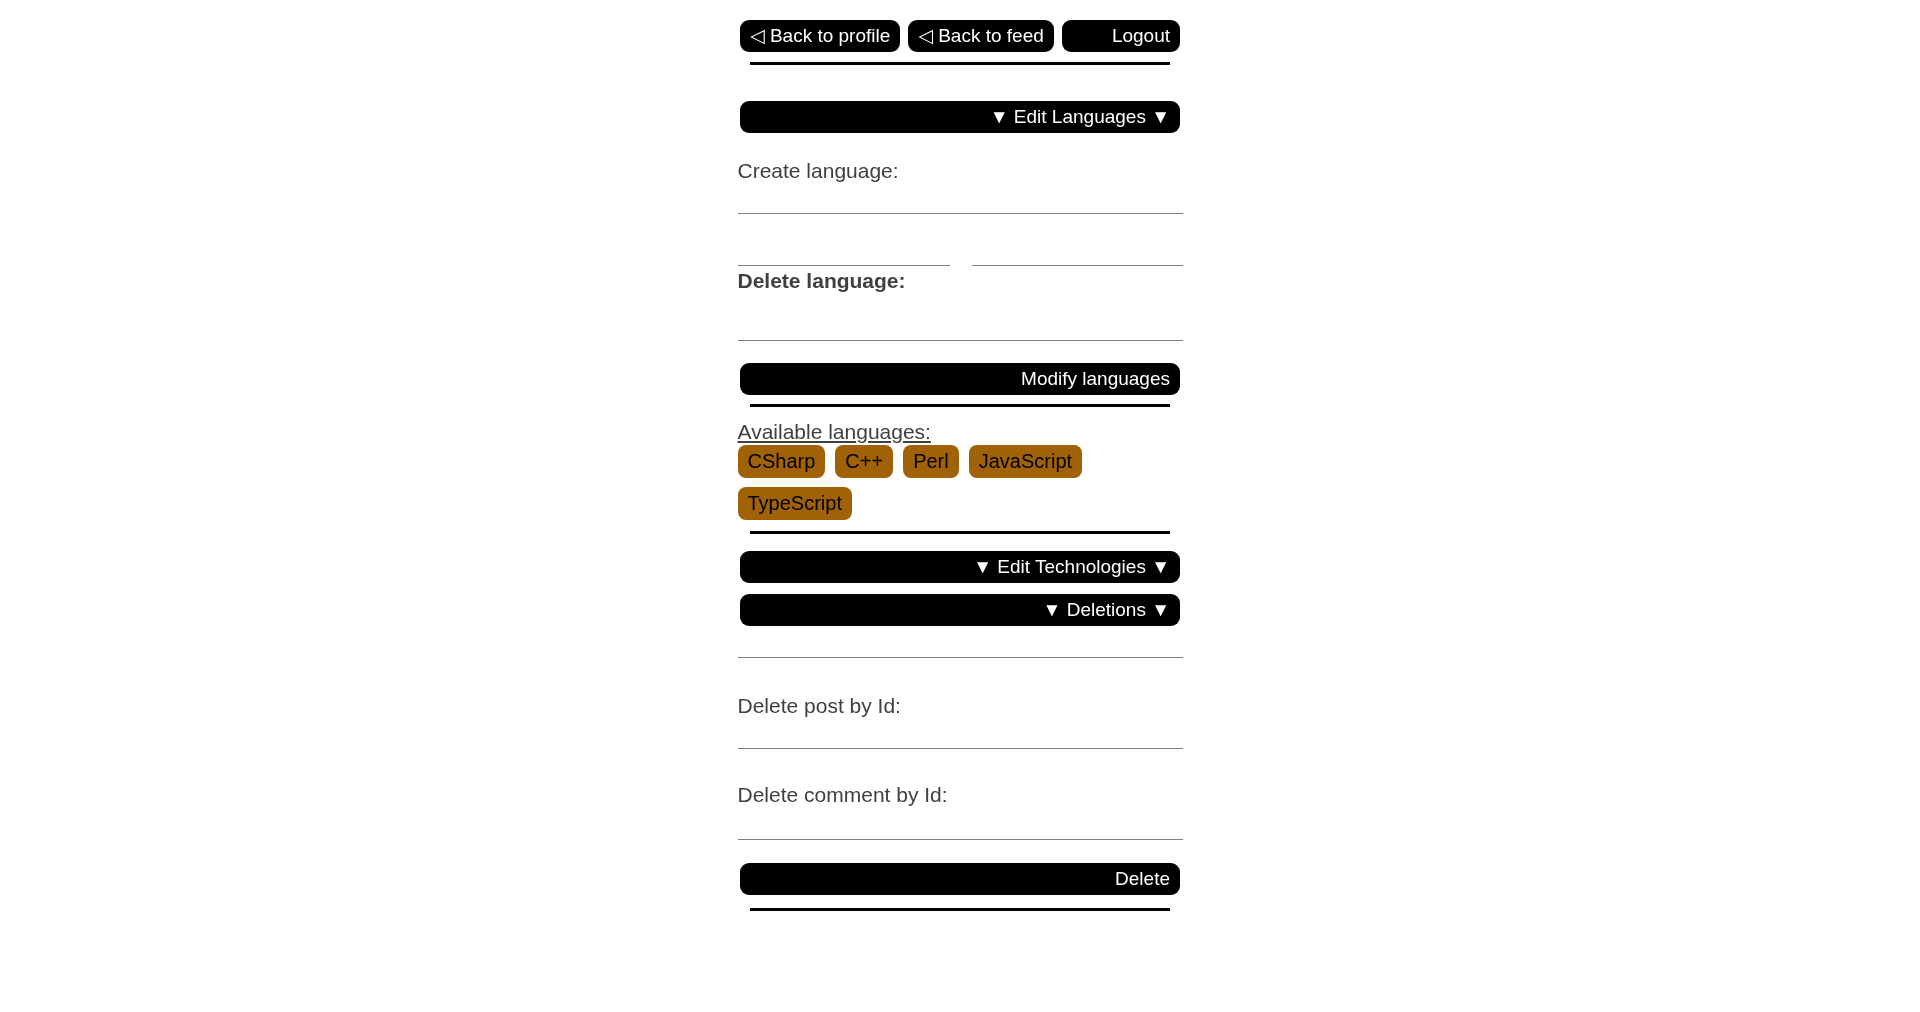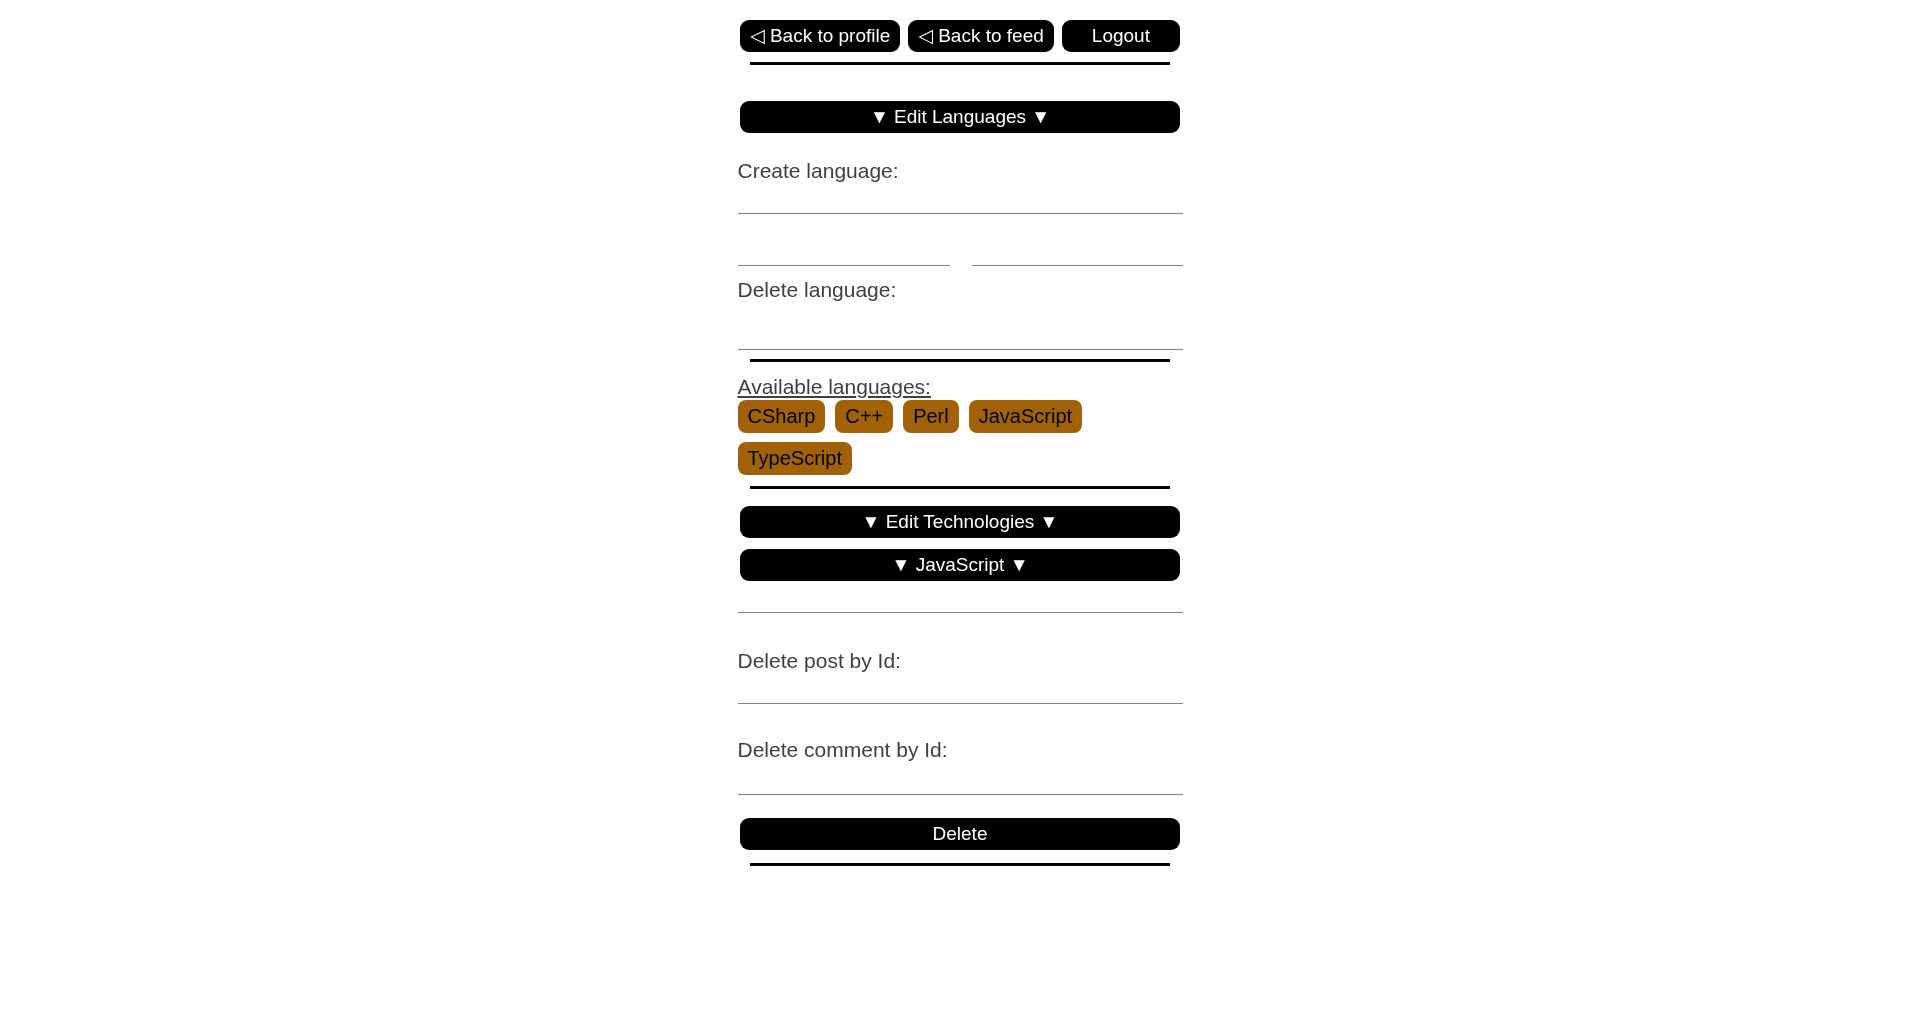--- a/index.html
+++ b/index.html
@@ -26,21 +26,21 @@
     width: 440px;
     height: 32px;
     margin: 0 auto;
     background: #000000;
     color: #ffffff;
     border: none;
     border-radius: 9px;
     font-family: inherit;
     font-size: 19px;
     line-height: 30px;
-    text-align: center;
+    text-align: right;
     cursor: pointer;
     padding: 0 10px;
     white-space: nowrap;
   }
   .top-row {
     display: flex;
     gap: 8px;
     width: 440px;
     margin: 0 auto;
   }
@@ -93,21 +93,21 @@
     font-size: 20px;
     line-height: 25px;
     cursor: pointer;
   }
   
   #hr-top            { margin-top: 10px; }
   #btn-edit-languages{ margin-top: 36px; }
   #lbl-create        { margin-top: 25px; }
   #inp-create        { margin-top: 0px;  }
   #lbl-update        { margin-top: 16px; }
-  #lbl-delete-lang   { margin-top: 11px; }
+  #lbl-delete-lang   { margin-top: 2px; font-weight: bold; }
   #inp-delete-lang   { margin-top: 17px; }
   #btn-modify        { margin-top: 22px; }
   #hr-languages      { margin-top: 9px;  }
   #lbl-available     { margin-top: 12px; text-decoration: underline; }
   #tags              { margin-top: 0px;  }
   #hr-available      { margin-top: 11px; }
   #btn-edit-tech     { margin-top: 17px; }
   #btn-deletions     { margin-top: 11px; }
   #lbl-del-user      { margin-top: 22px; }
   #inp-del-user      { height: 32px; }
@@ -137,37 +137,38 @@
   <input class="underline-input" id="inp-create" type="text" value="" style="">
 
   <div class="two-inputs">
     <input class="underline-input half-a" type="text" value="" style="">
     <input class="underline-input half-b" type="text" value="" style="">
   </div>
 
   <div class="field-label" id="lbl-delete-lang">Delete language:</div>
   <input class="underline-input" id="inp-delete-lang" type="text" value="" style="">
 
+  <button class="btn" id="btn-modify">Modify languages</button>
 
   <hr class="sep" id="hr-languages">
 
   <div class="field-label" id="lbl-available">Available languages:</div>
   <div class="tags" id="tags">
     <span class="tag">CSharp</span>
     <span class="tag">C++</span>
     <span class="tag">Perl</span>
     <span class="tag">JavaScript</span>
     <span class="tag">TypeScript</span>
   </div>
 
   <hr class="sep" id="hr-available">
 
   <button class="btn" id="btn-edit-tech">▼ Edit Technologies ▼</button>
 
-  <button class="btn" id="btn-deletions">▼ JavaScript ▼</button>
+  <button class="btn" id="btn-deletions">▼ Deletions ▼</button>
 
   <input class="underline-input" id="inp-del-user" type="text" value="" style="">
 
   <div class="field-label" id="lbl-del-post">Delete post by Id:</div>
   <input class="underline-input" id="inp-del-post" type="text" value="" style="">
 
   <div class="field-label" id="lbl-del-comment">Delete comment by Id:</div>
   <input class="underline-input" id="inp-del-comment" type="text" value="" style="">
 
   <button class="btn" id="btn-delete">Delete</button>

